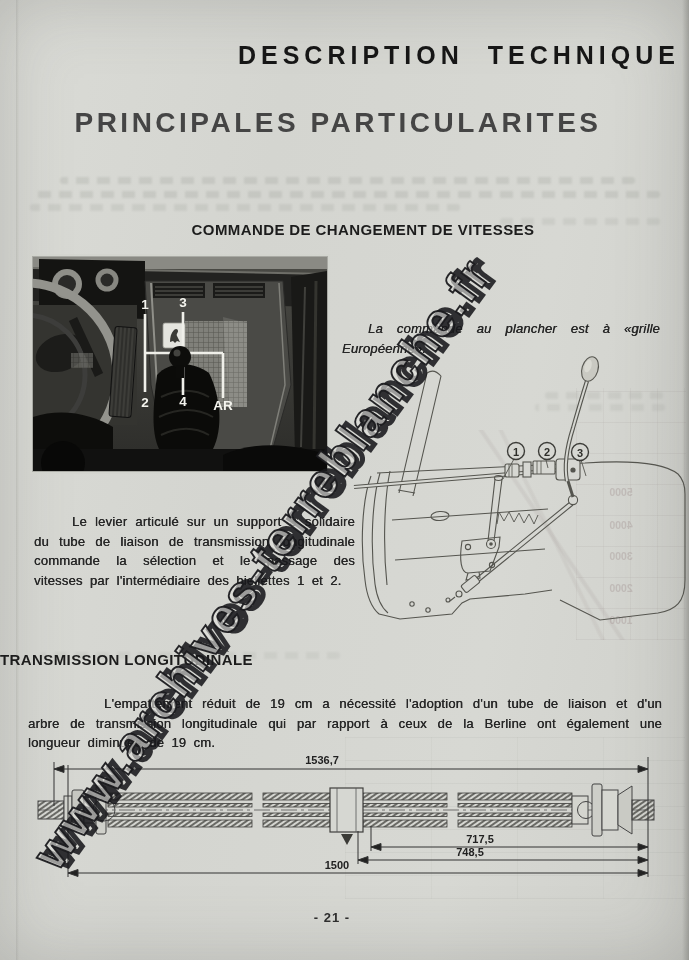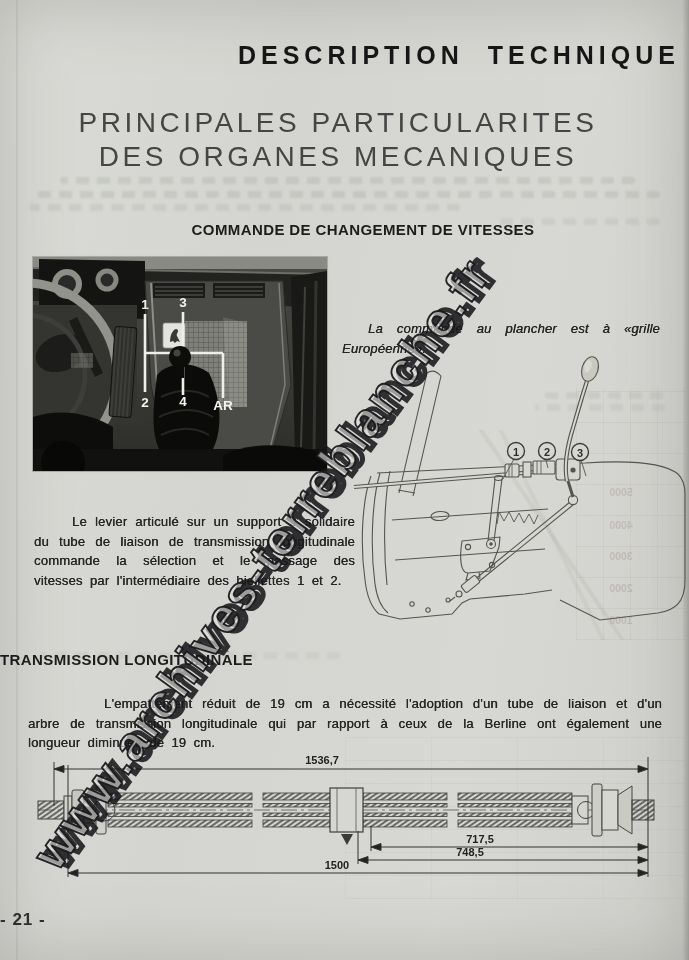--- a/index.html
+++ b/index.html
@@ -10,34 +10,34 @@
     font-family:"Liberation Sans","DejaVu Sans",sans-serif;color:#232323;
   }
   .fold{position:absolute;left:16px;top:0;width:3px;height:100%;
     background:linear-gradient(to right,rgba(90,90,85,.14),rgba(90,90,85,0));}
   .edge-r{position:absolute;right:0;top:0;width:7px;height:100%;
     background:linear-gradient(to left,rgba(80,80,75,.30),rgba(80,80,75,0));}
 
   .title{position:absolute;left:0;top:41px;width:680px;text-align:right;
     font-size:25px;font-weight:bold;letter-spacing:5px;word-spacing:12px;color:#161616;}
   .subtitle{position:absolute;left:0;top:106px;width:676px;text-align:center;
-    font-size:28px;letter-spacing:3.5px;color:#454545;line-height:34px;font-weight:normal;}
+    font-size:28px;letter-spacing:3.5px;color:#454545;line-height:34px;font-weight:bold;}
 
   .h-section{position:absolute;font-size:15px;font-weight:bold;letter-spacing:.4px;color:#1c1c1c;}
   #h-gear{left:28px;top:221px;width:670px;text-align:center;}
   #h-trans{left:0;top:651px;width:664px;text-align:left;}
 
   .body-text{position:absolute;font-size:13px;line-height:19.5px;text-align:justify;
     word-spacing:3.5px;letter-spacing:.2px;color:#272727;text-shadow:.3px 0 0 currentColor;}
   #caption{left:342px;top:306px;width:318px;text-indent:26px;font-style:italic;}
   #body-gear{left:34px;top:499px;width:321px;text-indent:38px;}
   #body-trans{left:28px;top:681px;width:634px;text-indent:76px;}
 
-  #pageno{position:absolute;left:0;top:910px;width:664px;
-    font-size:17px;font-weight:bold;letter-spacing:1px;color:#2e2e2e;}
+  #pageno{position:absolute;left:0;top:910px;width:664px;text-align:center;
+    font-size:13px;font-weight:bold;letter-spacing:1px;color:#2e2e2e;}
 
   
   .bleed{position:absolute;height:7px;border-radius:3px;transform:scaleX(-1);
     background:repeating-linear-gradient(90deg,rgba(122,126,118,.55) 0 13px,rgba(122,126,118,0) 13px 21px);
     opacity:.30;filter:blur(1.1px);}
   .ghost-grid1{position:absolute;left:576px;top:388px;width:110px;height:252px;opacity:.55;
     background:repeating-linear-gradient(0deg,rgba(125,110,110,.16) 0 1px,transparent 1px 31px),
                repeating-linear-gradient(90deg,rgba(125,110,110,.12) 0 1px,transparent 1px 27px);}
   .ghost-diag{position:absolute;left:420px;top:430px;width:266px;height:210px;opacity:.5;
     background:linear-gradient(56deg,transparent 48.8%,rgba(135,118,118,.22) 49.4% 50%,transparent 50.6%),
@@ -79,21 +79,20 @@
   <div class="ghost-table"></div>
   <div class="ghost-rpm" style="top:486px;">5000</div>
   <div class="ghost-rpm" style="top:519px;">4000</div>
   <div class="ghost-rpm" style="top:550px;">3000</div>
   <div class="ghost-rpm" style="top:582px;">2000</div>
   <div class="ghost-rpm" style="top:614px;">1000</div>
 
   <div class="title">DESCRIPTION TECHNIQUE</div>
   <div class="subtitle">
     <div>PRINCIPALES PARTICULARITES</div>
-    <div>DES ORGANES MECANIQUES</div>
   </div>
   <div class="h-section" id="h-gear">COMMANDE DE CHANGEMENT DE VITESSES</div>
   <p class="body-text" id="caption">La commande au plancher est à «grille Européenne».</p>
   <p class="body-text" id="body-gear">Le levier articulé sur un support 3 solidaire du tube de liaison de transmission longitudinale commande la sélection et le passage des vitesses par l'intermédiaire des biellettes 1 et 2.</p>
   <div class="h-section" id="h-trans">TRANSMISSION LONGITUDINALE</div>
   <p class="body-text" id="body-trans">L'empattement réduit de 19 cm a nécessité l'adoption d'un tube de liaison et d'un arbre de transmission longitudinale qui par rapport à ceux de la Berline ont également une longueur diminuée de 19 cm.</p>
   <div id="pageno">- 21 -</div>
 
   <div class="photo-wrap">
     <svg width="294" height="214" viewBox="0 0 294 214">

